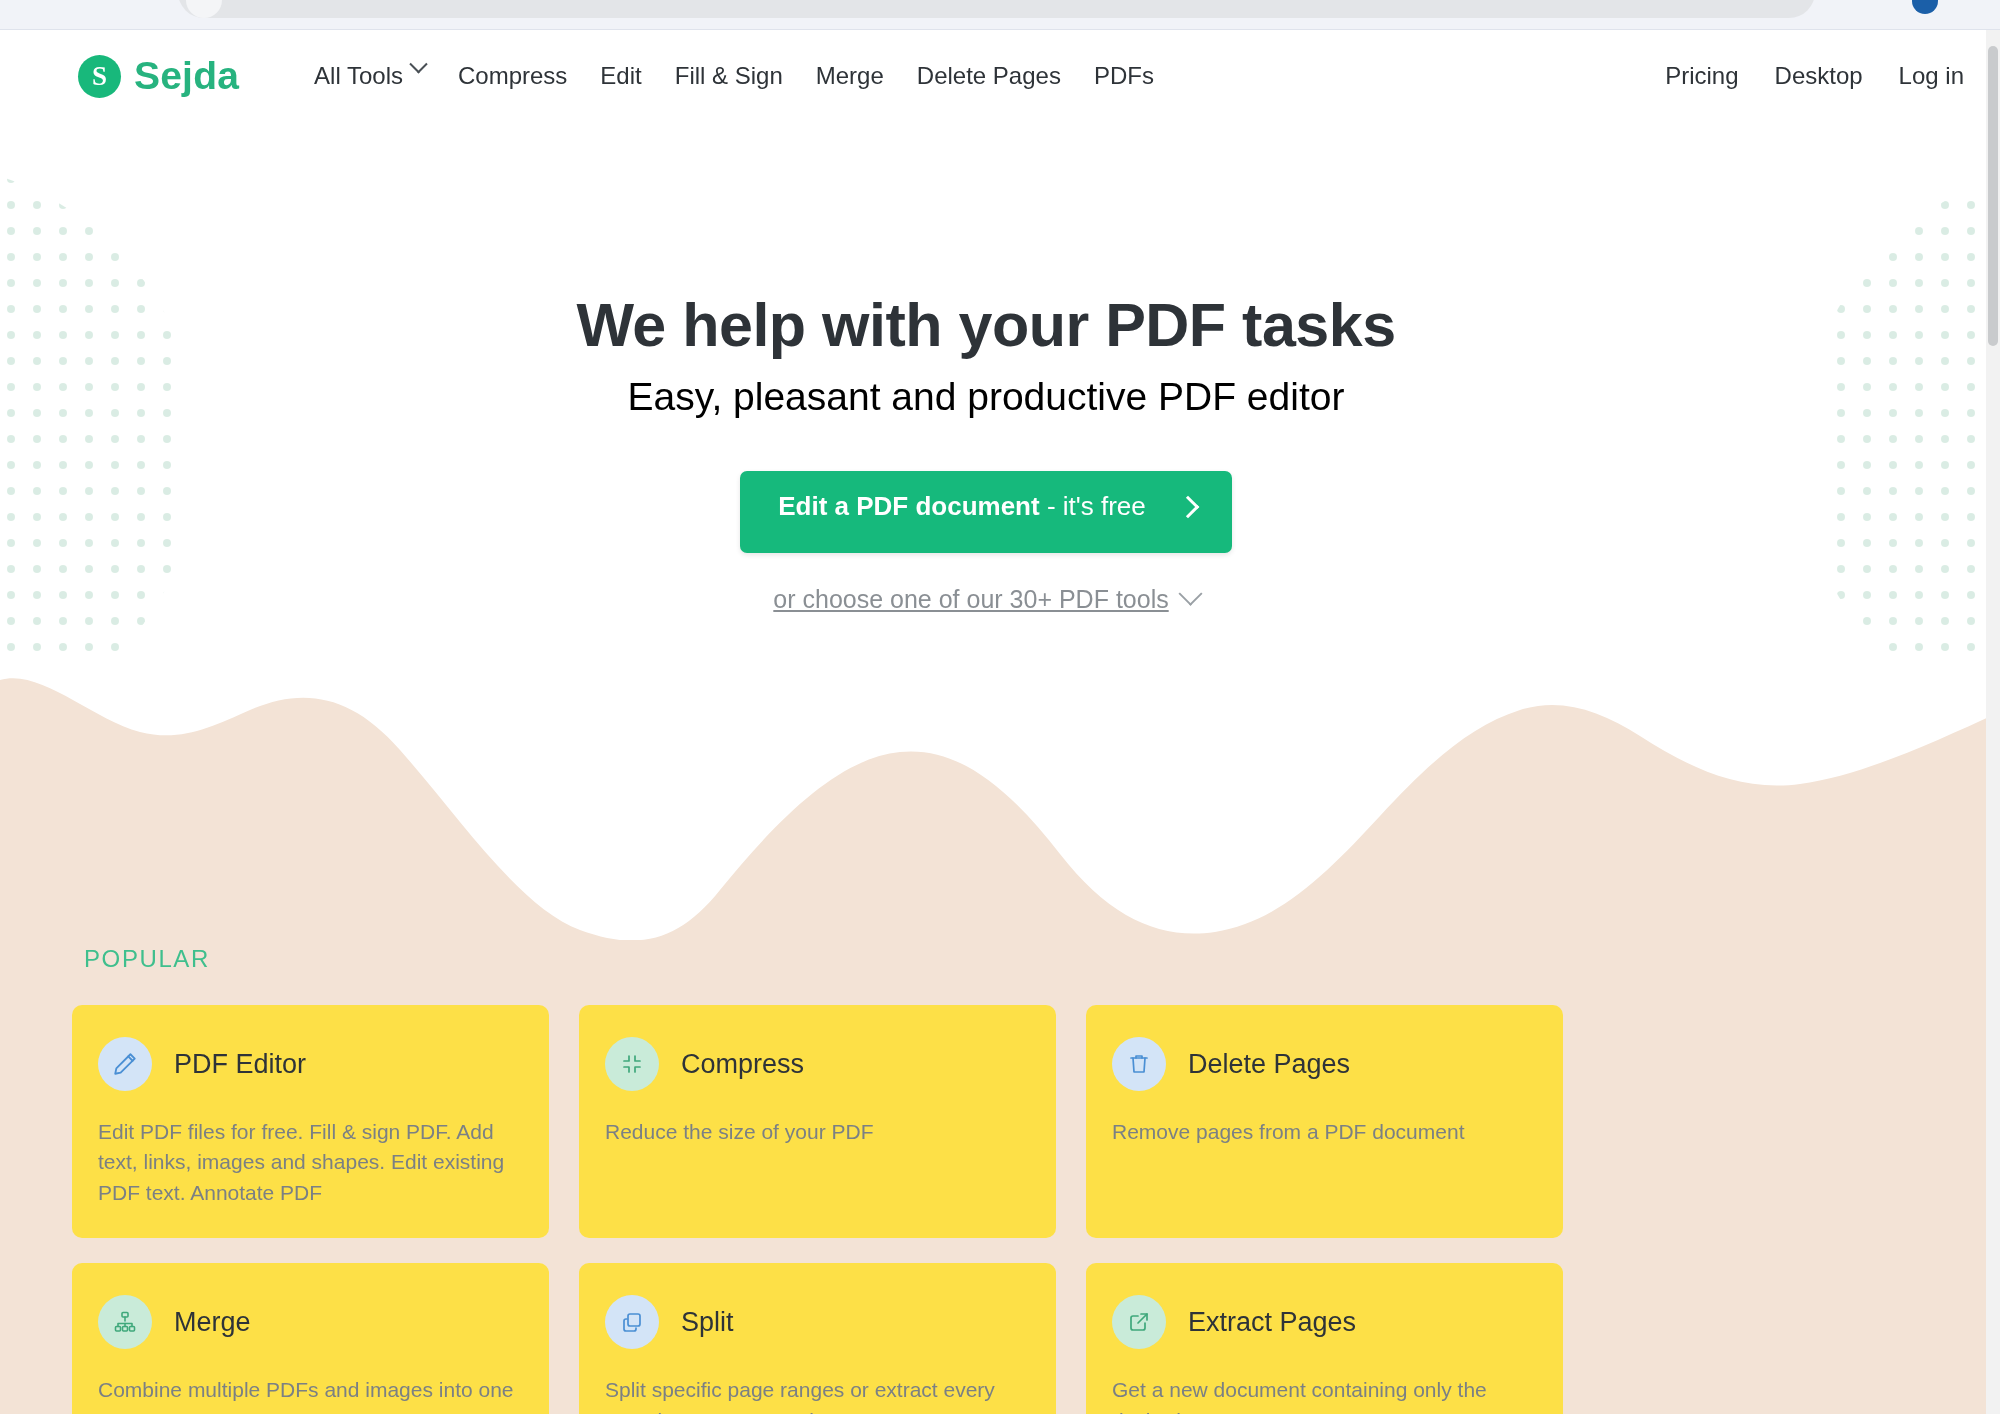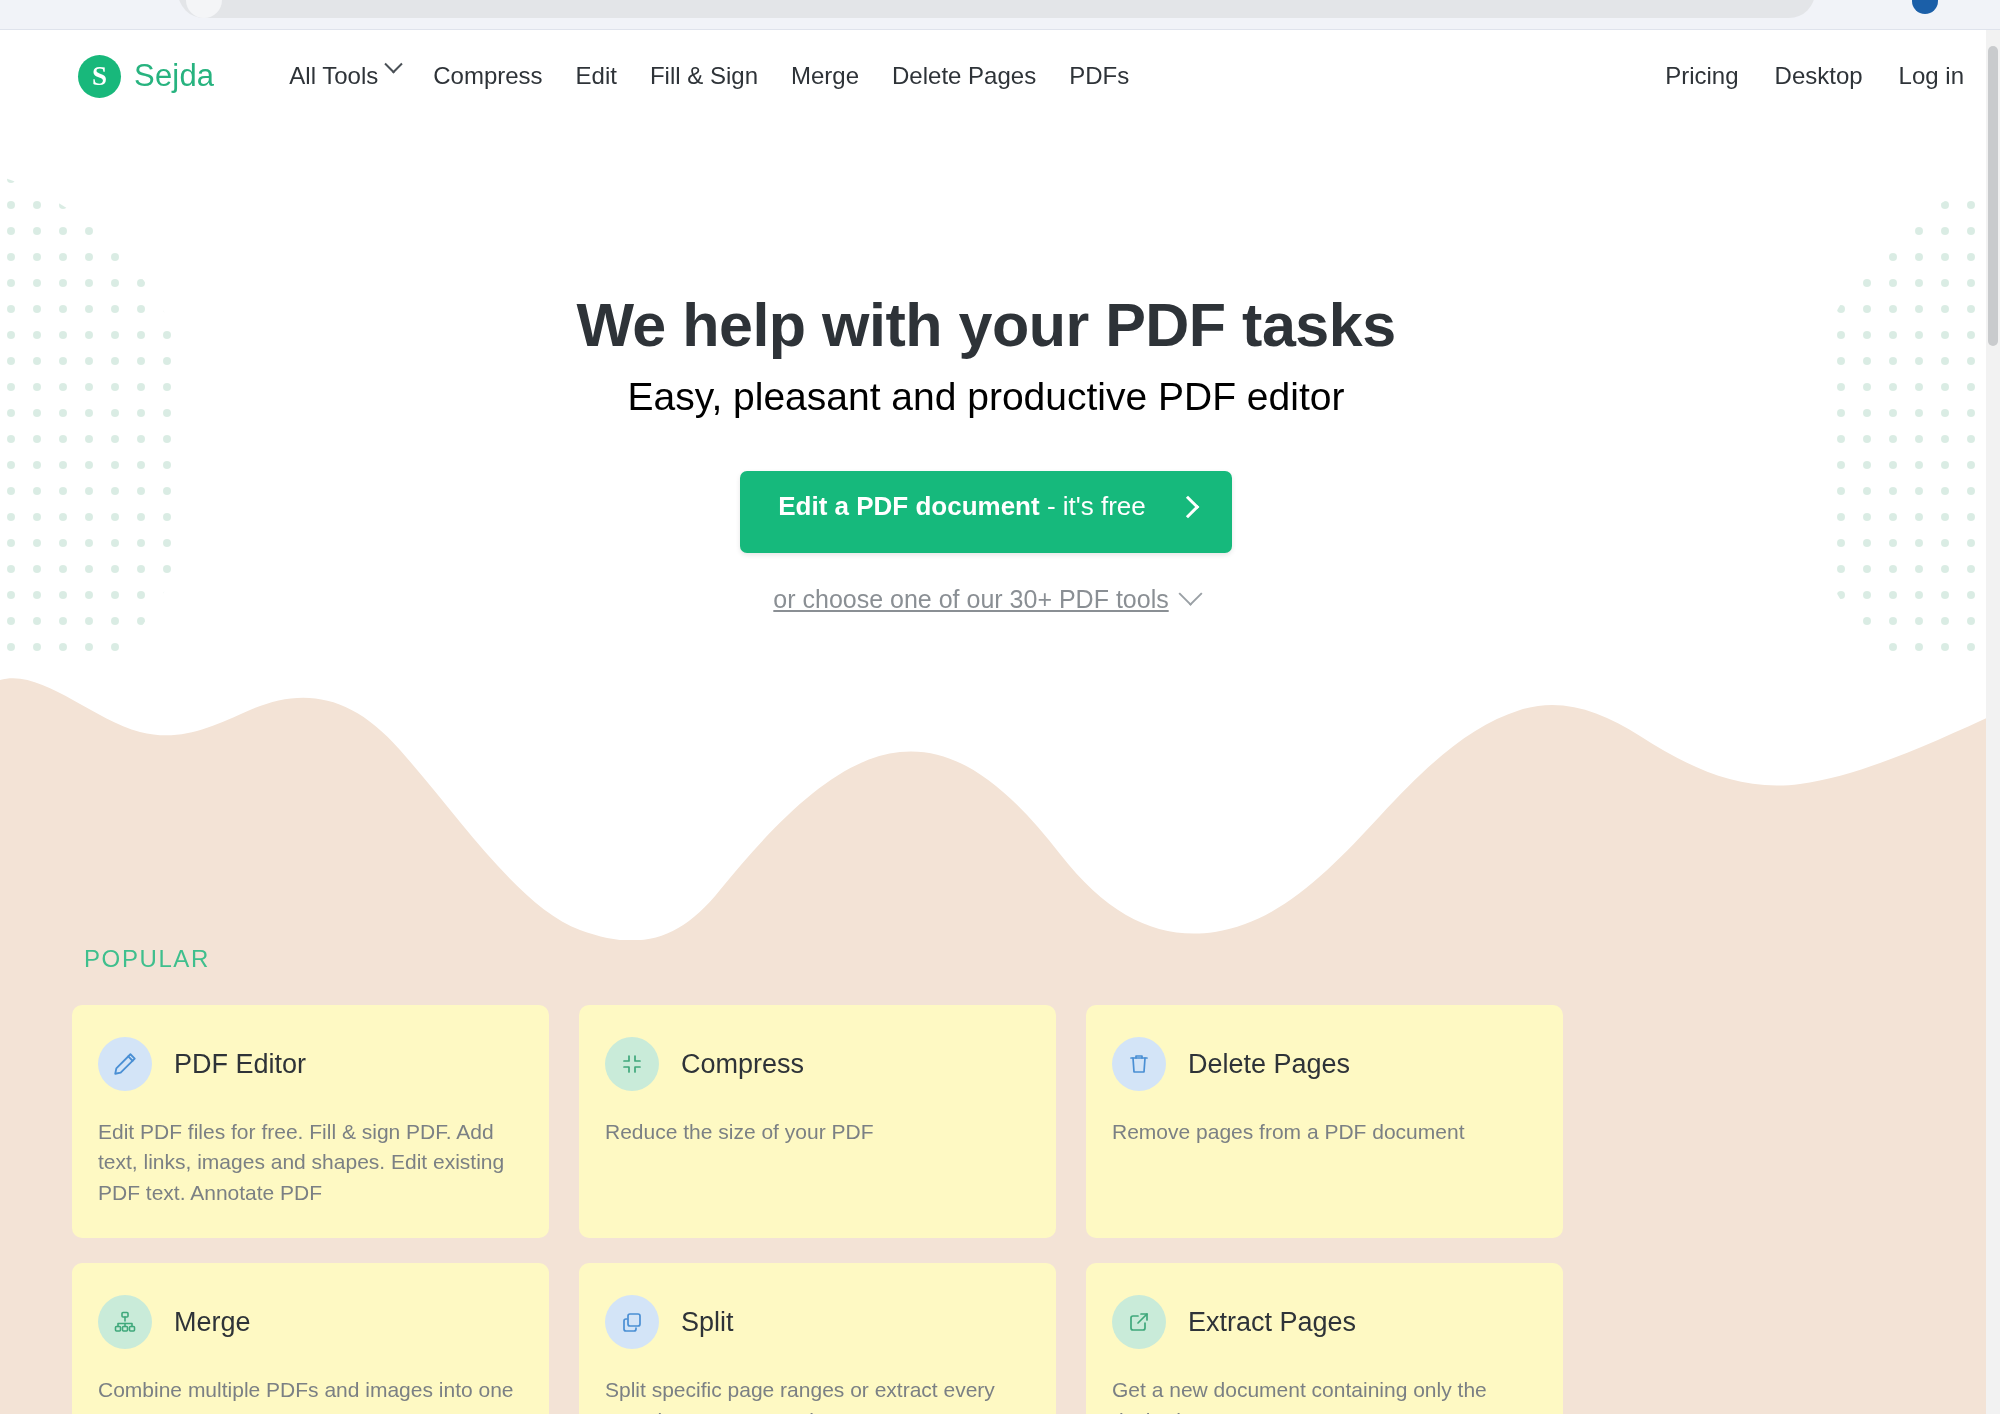--- a/index.html
+++ b/index.html
@@ -82,23 +82,24 @@
     color: #ffffff;
     display: flex;
     align-items: center;
     justify-content: center;
     font-size: 27px;
     font-weight: bold;
     line-height: 1;
     font-family: "Liberation Serif", serif;
   }
   .brand-name {
-    font-size: 31px;
+    font-size: 39px;
     color: #27b37f;
     letter-spacing: 0.2px;
+    font-weight: bold;
   }
 
   .nav-main {
     display: flex;
     align-items: center;
     gap: 33px;
     margin-left: 75px;
   }
   .nav-right {
     display: flex;
@@ -241,21 +242,21 @@
     letter-spacing: 1.6px;
   }
   .card-grid {
     margin: 32px 0 0 72px;
     width: 1550px;
     display: grid;
     grid-template-columns: repeat(3, 477px);
     gap: 25px 30px;
   }
   .card {
-    background: #fef9c3;
+    background: #fde047;
     border-radius: 10px;
     padding: 32px 26px 30px 26px;
     min-height: 205px;
     cursor: pointer;
   }
   .card-head {
     display: flex;
     align-items: center;
     gap: 22px;
   }

